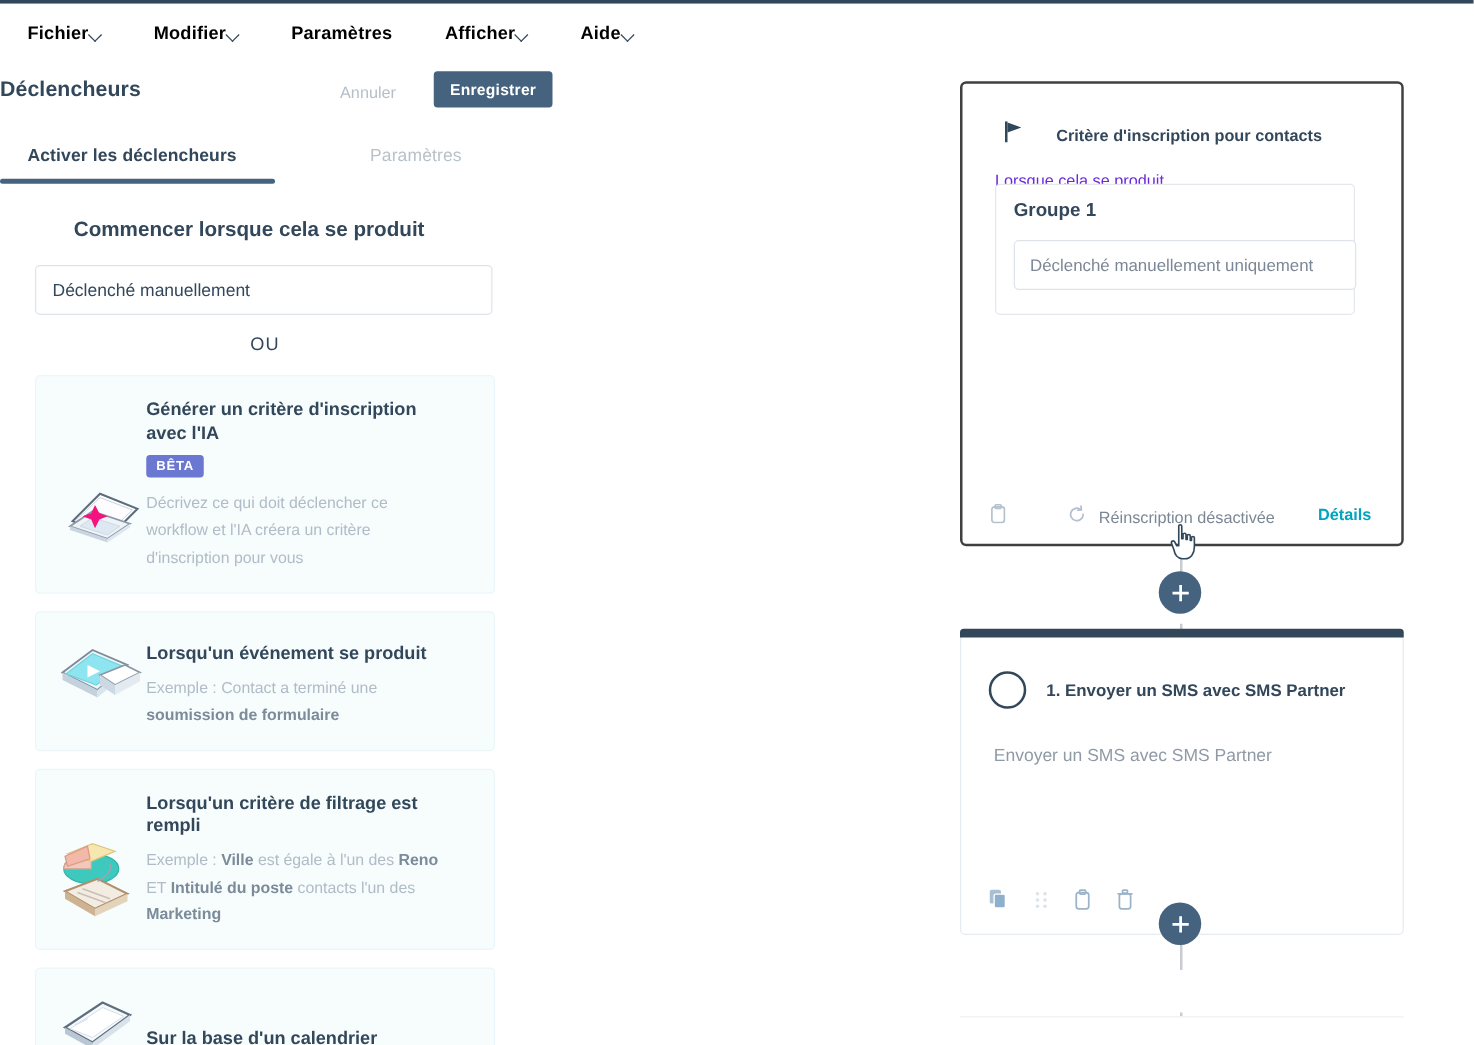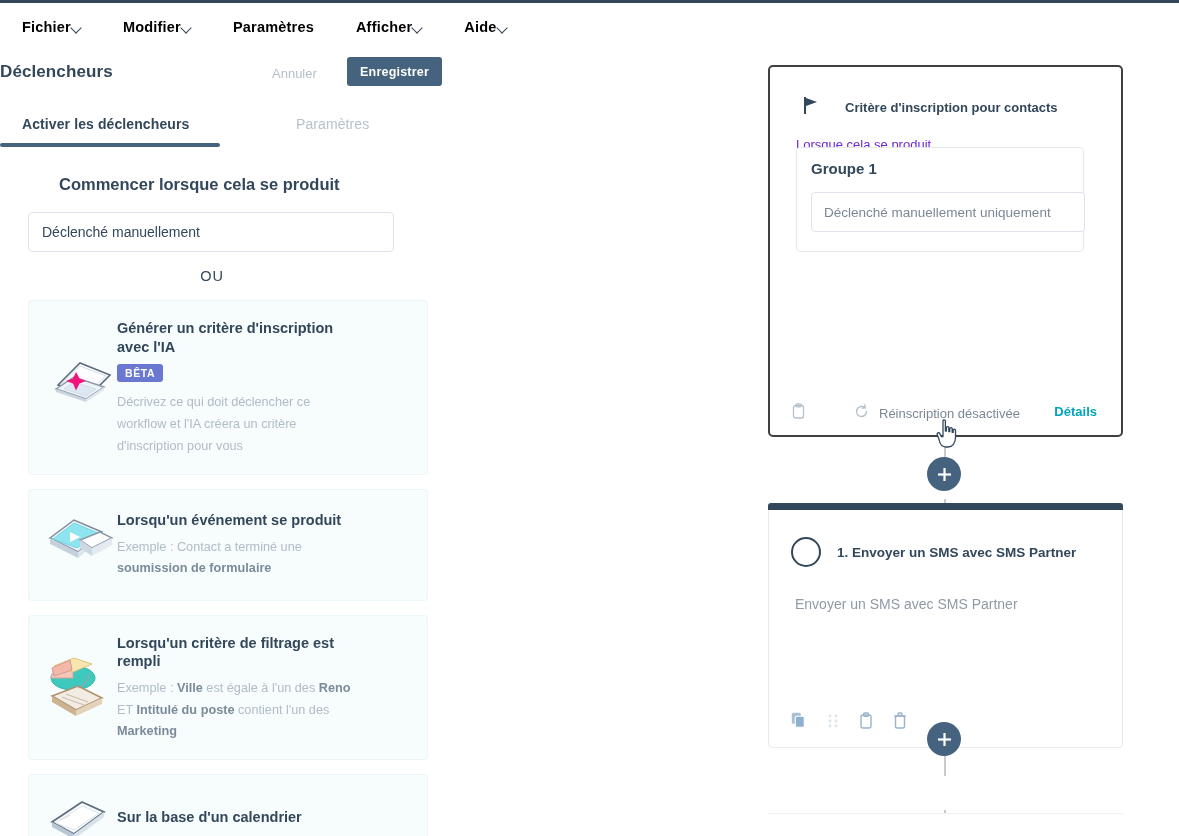--- a/index.html
+++ b/index.html
@@ -86,23 +86,23 @@
     font-size:14px; color:#33475b; cursor:pointer;
   }
   .or-label {
     position:absolute; left:0; top:113px; width:424px;
     text-align:center; font-size:14.5px; font-weight:400; color:#33475b;
     letter-spacing:1px;
   }
 
   .cards { position:absolute; left:28px; top:145px; width:368px; }
   .trigger-card {
-    position:relative; width:400px;
+    position:relative; width:368px;
     background:#f7fcfd; border:1px solid #eaf6f9; border-radius:4px;
-    margin-bottom:14px; display:flex; align-items:center;
+    margin-bottom:14px; display:flex; align-items:flex-end;
     padding:16px 14px 16px 10px; cursor:pointer;
   }
   .card-ico {
     width:78px; min-width:78px; height:78px; position:relative;
     display:flex; align-items:center; justify-content:center;
   }
   .card-body { padding-top:2px; }
   .card-title {
     font-size:14.5px; font-weight:700; color:#33475b; line-height:1.28;
     max-width:230px;
@@ -349,21 +349,21 @@
             <polygon points="12,48 12,54 36,68 36,62" fill="#cdb391"></polygon>
             <polygon points="36,62 36,68 62,56 62,50" fill="#e3d3bb"></polygon>
             <line x1="22" y1="49" x2="44" y2="57" stroke="#c9bfb2" stroke-width="1.2"></line>
             <line x1="26" y1="46" x2="48" y2="54" stroke="#c9bfb2" stroke-width="1.2"></line>
             <path d="M38,40 C46,36 50,30 48,26" stroke="#9aa5b0" stroke-width="1.3" fill="none"></path>
           </svg>
         </div>
         <div class="card-body">
           <div class="card-title">Lorsqu'un critère de filtrage est rempli</div>
           <div class="card-desc">
-            <span>Exemple : </span><b>Ville</b><span> est égale à l'un des </span><b>Reno</b><span> ET </span><b>Intitulé du poste</b><span> contient l'un des </span><b>Marketing</b>
+            <span>Exemple : </span><b>Ville</b><span> est égale à l'un des </span><b>Reno</b><span> ET </span><b>Intitulé du poste</b><span> contacts l'un des </span><b>Marketing</b>
           </div>
         </div>
       </div>
 
       <div class="trigger-card tc-cal">
         <div class="card-ico">
           <svg width="76" height="68" viewBox="0 0 76 68">
             <polygon points="12,26 42,6 64,16 34,38" fill="#f7fafd" stroke="#5e6e7e" stroke-width="1.8"></polygon>
             <polygon points="16,27 42,10 59,17 34,34" fill="#ffffff" stroke="#d5dee6" stroke-width="0.8"></polygon>
             <polygon points="12,26 12,31 34,43 34,38" fill="#b9c7d4"></polygon>

